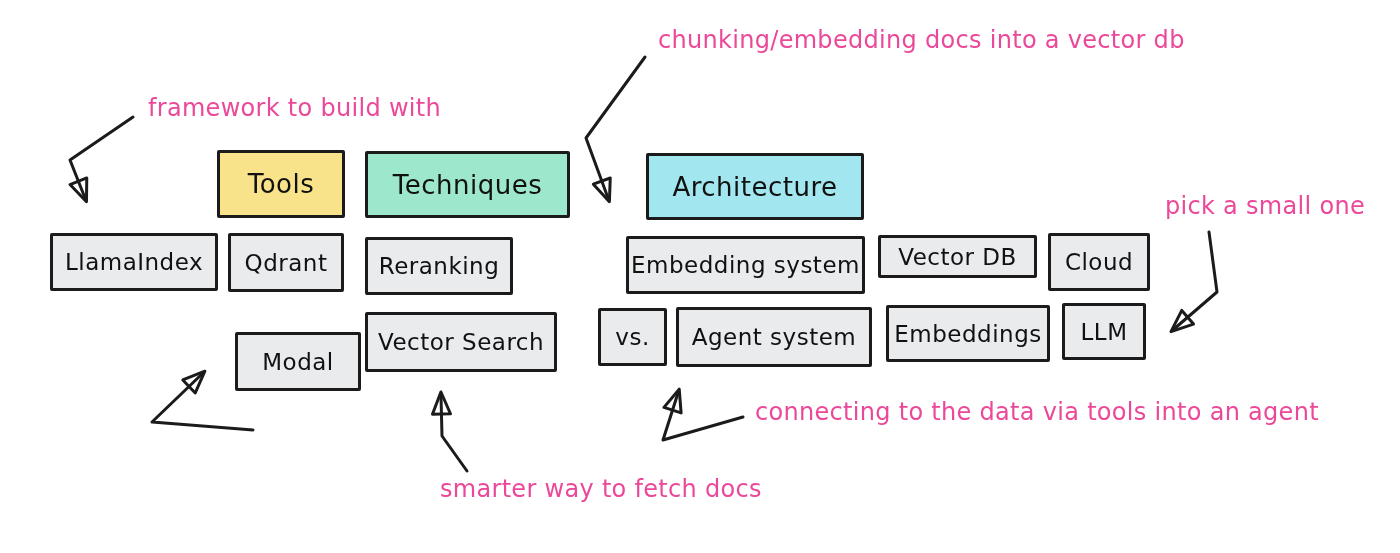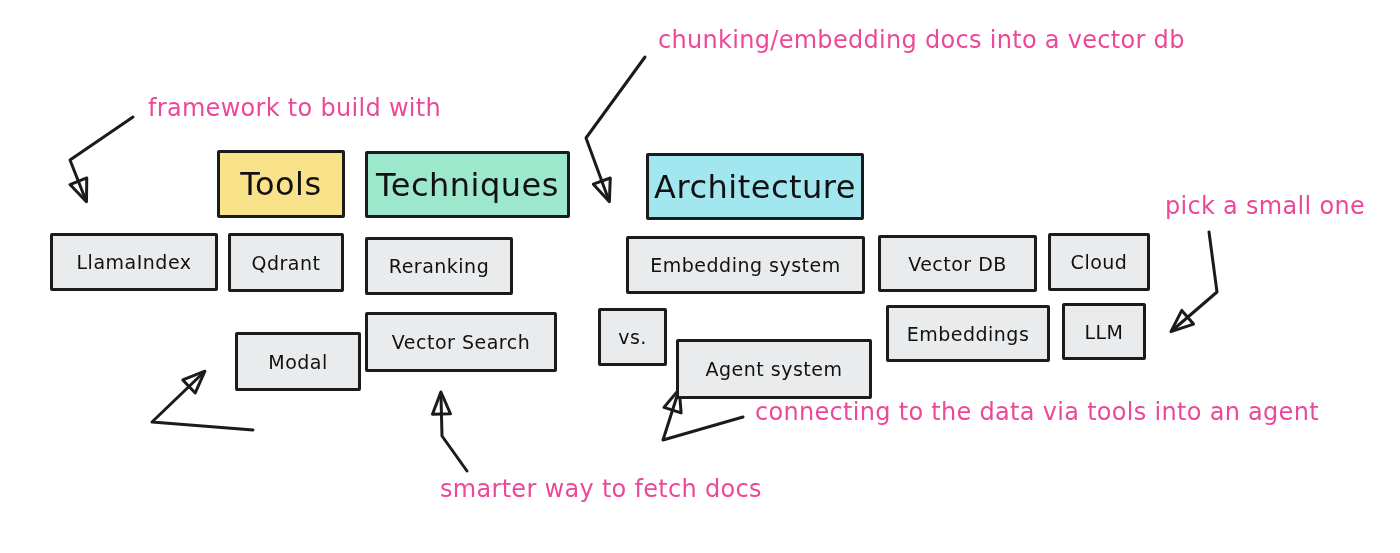--- a/index.html
+++ b/index.html
@@ -5,38 +5,38 @@
   html,body{margin:0;padding:0;background:#ffffff;}
   .canvas{
     position:relative;width:1400px;height:553px;background:#ffffff;
     font-family:"DejaVu Sans",sans-serif;color:#111111;overflow:hidden;
   }
   .box{
     position:absolute;display:flex;align-items:center;justify-content:center;
     border:3px solid #1b1b1b;border-radius:2px;box-sizing:border-box;
     letter-spacing:0.5px;white-space:nowrap;
   }
-  .cat{font-size:32px;}
-  .item{font-size:19px;}
+  .cat{font-size:26px;}
+  .item{font-size:23px;}
   .note{position:absolute;font-size:24px;letter-spacing:0.3px;white-space:nowrap;color:#ec4899;}
   .arrows{position:absolute;left:0;top:0;width:1400px;height:553px;pointer-events:none;}
   .arrows path{stroke:#1b1b1b;stroke-width:3;fill:none;stroke-linecap:round;stroke-linejoin:round;}
 
   
   .b-tools{left:217px;top:150px;width:128px;height:68px;}
   .b-techniques{left:365px;top:151px;width:205px;height:67px;}
   .b-architecture{left:646px;top:153px;width:218px;height:67px;}
   .b-costs{left:877px;top:153px;width:131px;height:66px;}
 
   
   .b-llamaindex{left:50px;top:233px;width:168px;height:58px;}
   .b-qdrant{left:228px;top:233px;width:116px;height:59px;}
   .b-reranking{left:365px;top:237px;width:148px;height:58px;}
   .b-embedding-system{left:626px;top:236px;width:239px;height:58px;}
-  .b-vector-db{left:878px;top:235px;width:159px;height:57px;}
+  .b-vector-db{left:878px;top:235px;width:159px;height:43px;}
   .b-cloud{left:1048px;top:233px;width:102px;height:58px;}
 
   
   .b-modal{left:235px;top:308px;width:126px;height:59px;margin-top:24px;}
   .b-hybrid-search{left:365px;top:312px;width:192px;height:60px;}
   .b-vs{left:598px;top:308px;width:69px;height:58px;}
   .b-agent-system{left:676px;top:307px;width:196px;height:60px;}
   .b-embeddings{left:886px;top:305px;width:164px;height:57px;}
   .b-llm{left:1062px;top:303px;width:84px;height:57px;}
 
@@ -98,21 +98,21 @@
 
   <div class="box item b-modal" style="background-color: rgb(233, 235, 237);">
     <span>Modal</span>
   </div>
   <div class="box item b-hybrid-search" style="background-color: rgb(233, 235, 237);">
     <span>Vector Search</span>
   </div>
   <div class="box item b-vs" style="background-color: rgb(233, 235, 237);">
     <span>vs.</span>
   </div>
-  <div class="box item b-agent-system" style="background-color: rgb(233, 235, 237); margin-top: 32px;">
+  <div class="box item b-agent-system" style="background-color: rgb(233, 235, 237);">
     <span>Agent system</span>
   </div>
   <div class="box item b-embeddings" style="background-color: rgb(233, 235, 237);">
     <span>Embeddings</span>
   </div>
   <div class="box item b-llm" style="background-color: rgb(233, 235, 237);">
     <span>LLM</span>
   </div>
 
   <div class="note n-framework">framework to build with</div>

